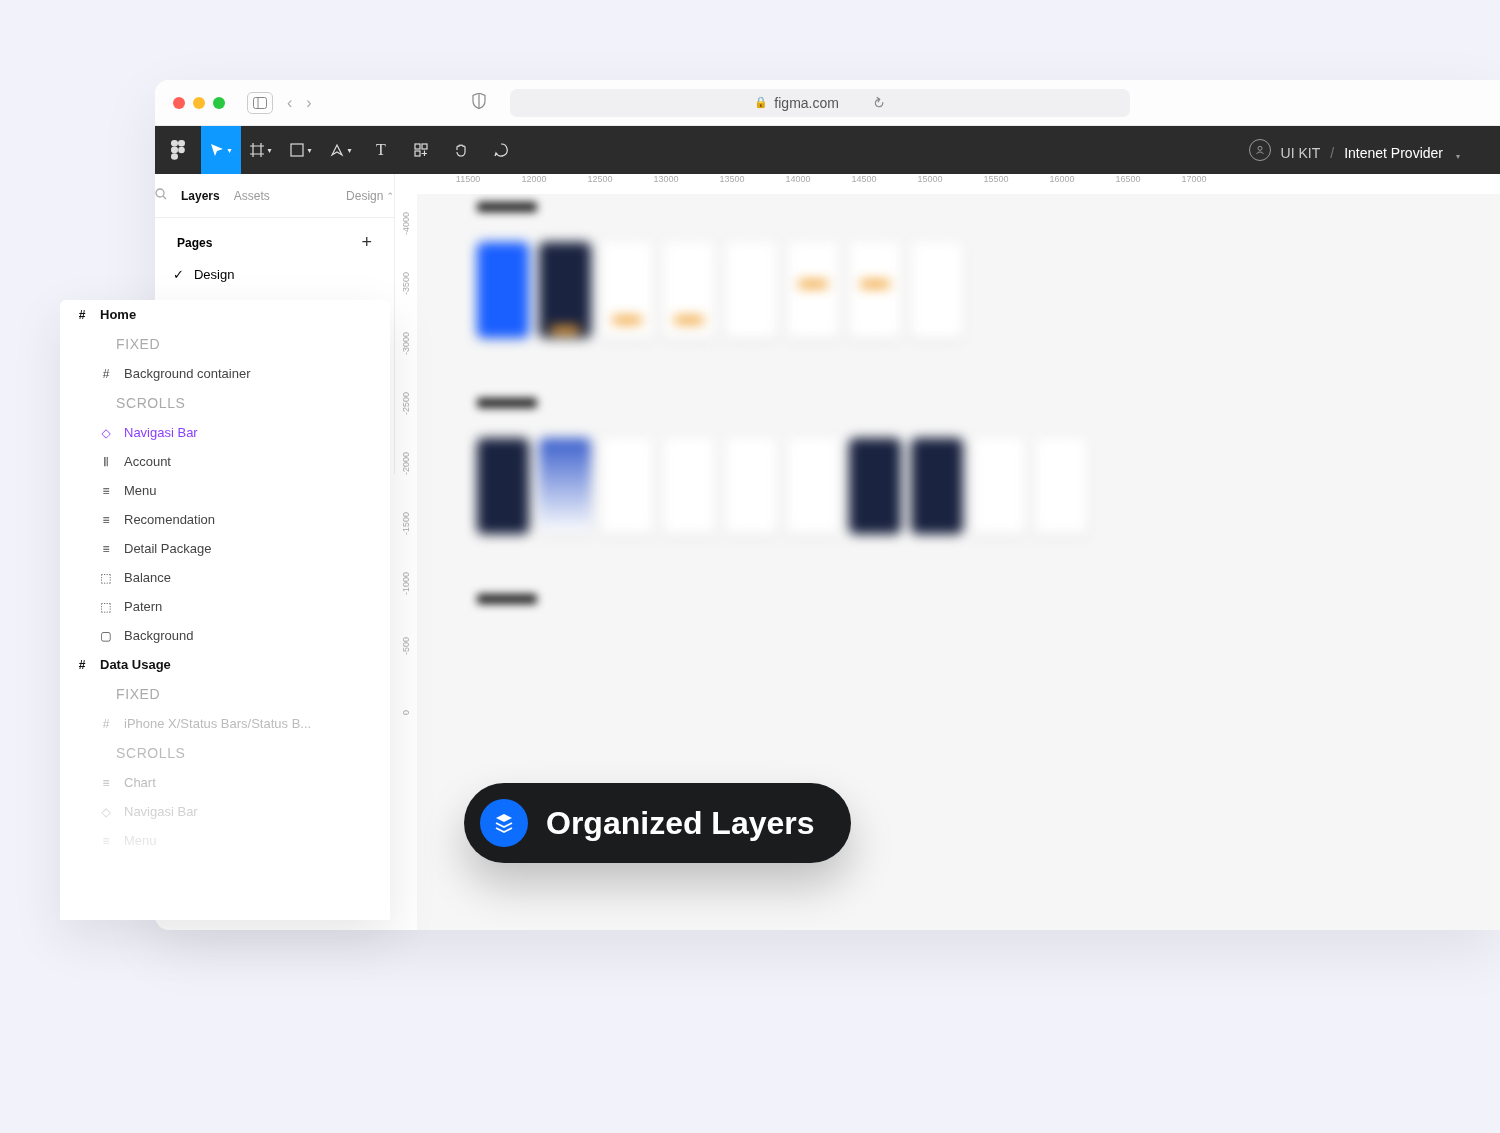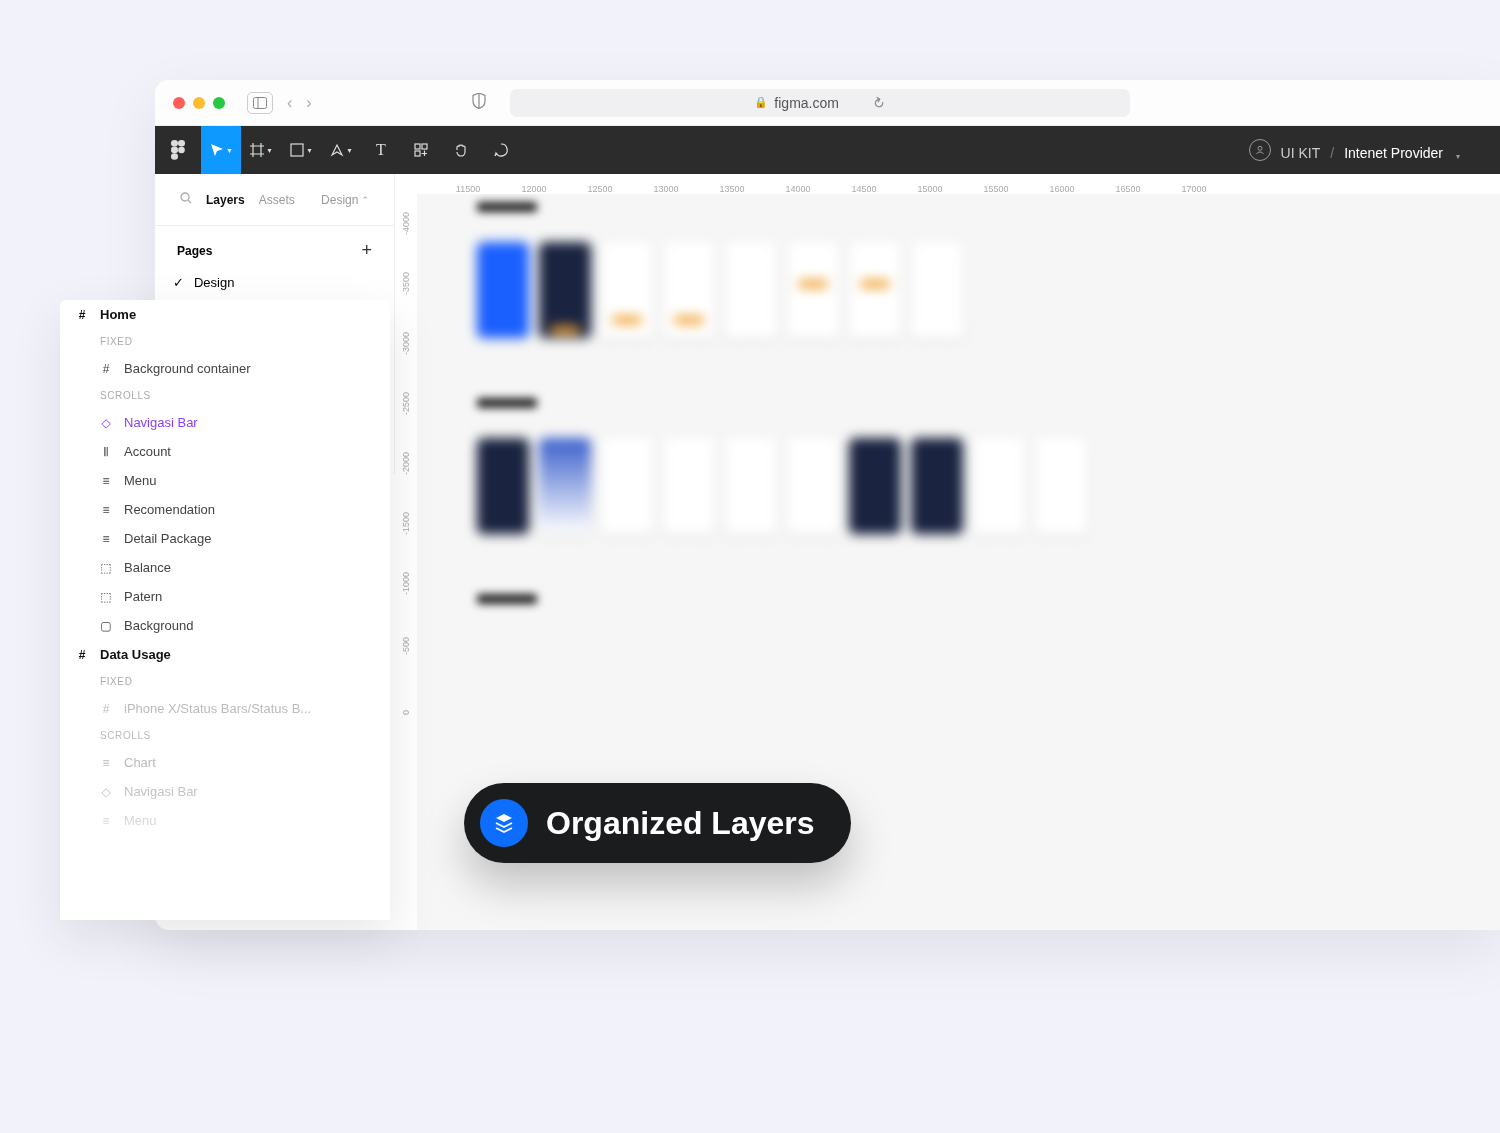--- a/index.html
+++ b/index.html
@@ -83,40 +83,40 @@
 
 .figma-leftpanel {
   position: absolute;
   left: 0; top: 94px;
   width: 240px;
   height: 300px;
   background: #fff;
   border-right: 1px solid #eee;
 }
 .panel-tabs {
-  display:flex; align-items:center; height: 52px; padding: 0 25px;
+  display:flex; align-items:center; height: 44px; padding: 0 0;
   font-size: 12px; color: #999;
   border-bottom: 1px solid #eee;
   gap: 14px;
 }
 .panel-tabs .tab-active { color: #111; font-weight: 600; }
 .panel-tabs .right-tab { margin-left:auto; display:flex; align-items:center; gap:3px; }
 .pages-row { display:flex; align-items:center; justify-content:space-between; padding: 14px 22px 8px; font-size: 12px; font-weight:600; }
 .plus { font-size: 18px; font-weight: 300; color:#333; }
 .page-item { display:flex; align-items:center; gap: 10px; padding: 6px 18px; font-size: 13px; }
 
 
 .ruler {
   position: absolute;
   left: 240px; right: 0; top: 94px;
   height: 20px;
   display:flex;
   font-size: 9px;
   color: #aaa;
-  align-items: flex-end;
+  align-items: flex-start;
   padding-left: 40px;
 }
 .ruler span { flex: 0 0 66px; text-align:center; }
 .vruler {
   position: absolute;
   left: 240px; top: 114px;
   width: 22px; bottom: 0;
   font-size: 9px; color:#aaa;
 }
 .vruler span { display:block; transform: rotate(-90deg); height: 60px; line-height: 60px; }
@@ -147,21 +147,21 @@
   box-shadow: 0 18px 50px rgba(20,20,40,0.1);
   overflow: hidden;
   font-size: 13px;
 }
 .layer-row {
   display:flex; align-items:center; gap: 10px;
   padding: 7px 14px;
   color: #444;
 }
 .layer-row.bold { font-weight: 600; color:#111; }
-.layer-row.section { font-size: 10px; letter-spacing: 0.6px; color: #aaa; padding-left: 40px; }
+.layer-row.section { font-size: 14px; letter-spacing: 0.6px; color: #aaa; padding-left: 40px; margin-left: 16px; }
 .layer-row.indent1 { padding-left: 38px; }
 .layer-row.purple { color: #8a3ffc; }
 .layer-row.faded { color: #bbb; }
 .layer-icon { width: 16px; text-align:center; font-size: 12px; color: inherit; flex-shrink:0;}
 .fade-bottom {
   position:absolute; left:0; right:0; bottom:0; height:140px;
   background: linear-gradient(to bottom, rgba(255,255,255,0), #fff 70%);
   pointer-events:none;
 }
 

